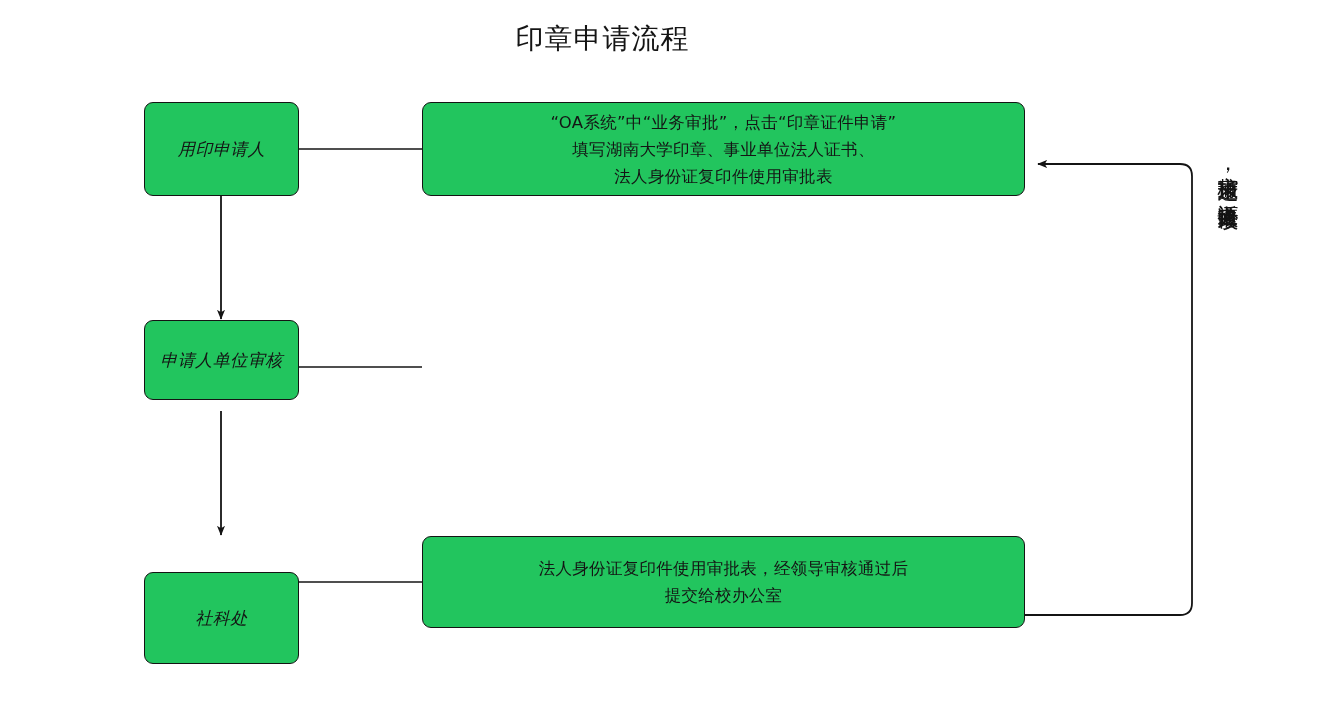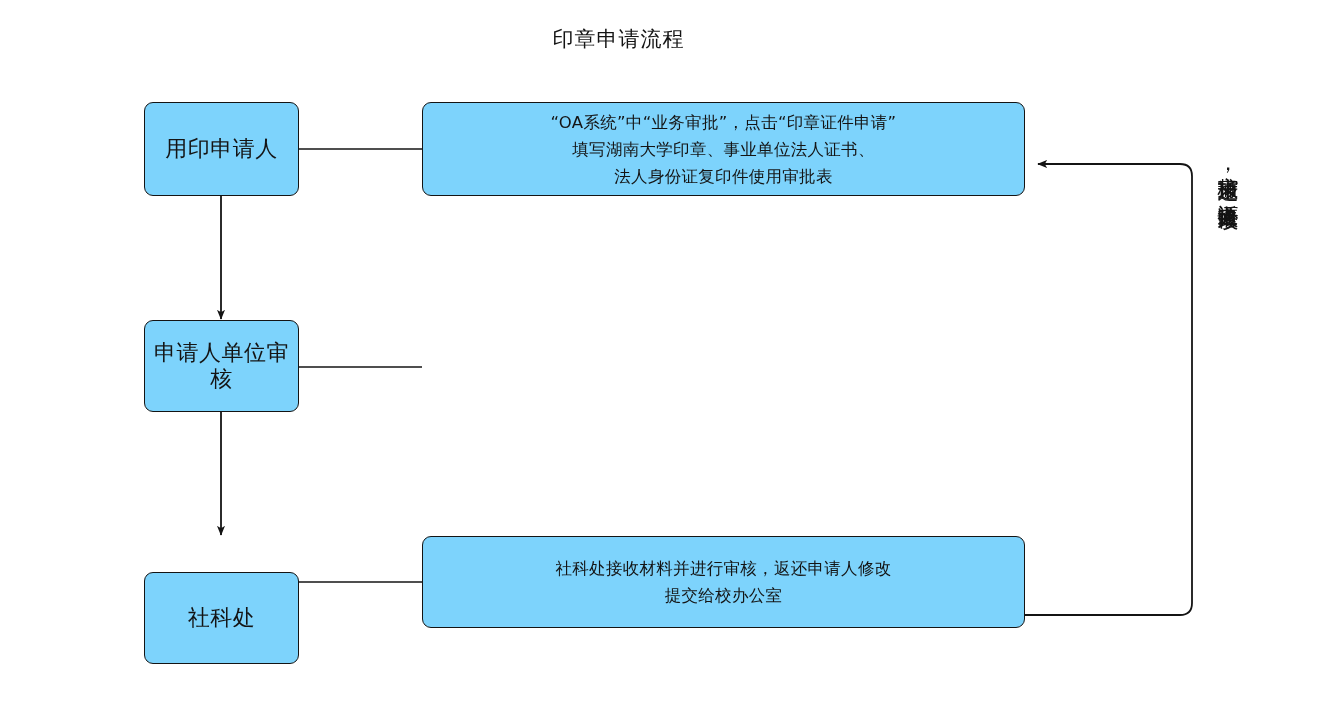--- a/index.html
+++ b/index.html
@@ -24,48 +24,49 @@
     position: absolute;
     left: 0;
     top: 0;
     width: 1337px;
     height: 710px;
     pointer-events: none;
   }
 
   .title {
     position: absolute;
-    left: 16px;
+    left: 0;
     top: 22px;
     width: 1205px;
     text-align: center;
-    font-size: 21px;
+    font-size: 28px;
     line-height: 34px;
     letter-spacing: 1px;
     color: #141414;
     white-space: nowrap;
   }
 
   .node {
     position: absolute;
     box-sizing: border-box;
     border: 1.6px solid #141414;
     border-radius: 9px;
-    background: #7dd3fc;
+    background: #22c55e;
     display: flex;
     align-items: center;
     justify-content: center;
     text-align: center;
     color: #141414;
   }
 
   .role-node {
-    font-size: 22px;
+    font-size: 17px;
     line-height: 26px;
     letter-spacing: 0.5px;
+    font-style: italic;
   }
 
   .desc-node {
     font-size: 16.5px;
     line-height: 27px;
     letter-spacing: 0.3px;
     padding: 4px 22px;
   }
   .desc-node .txt {
     white-space: pre-line;
@@ -108,27 +109,27 @@
 
   <div class="node role-node" style="left:144px; top:102px; width:155px; height:94px;">
     <span class="txt">用印申请人</span>
   </div>
   <div class="node desc-node" style="left:422px; top:102px; width:603px; height:94px;">
     <span class="txt">“OA系统”中“业务审批”，点击“印章证件申请”
 填写湖南大学印章、事业单位法人证书、
 法人身份证复印件使用审批表</span>
   </div>
 
-  <div class="node role-node" style="left:144px; top:320px; width:155px; height:92px;">
+  <div class="node role-node" style="left:144px; top:320px; width:155px; height:80px;">
     <span class="txt">申请人单位审核</span>
   </div>
 
   <div class="node role-node" style="left:144px; top:536px; width:155px; height:92px;margin-top:36px;">
     <span class="txt">社科处</span>
   </div>
   <div class="node desc-node" style="left:422px; top:536px; width:603px; height:92px;">
-    <span class="txt">社科处接收材料并进行审核，返还申请人修改
+    <span class="txt">法人身份证复印件使用审批表，经领导审核通过后
 提交给校办公室</span>
   </div>
 
   <div class="loop-label" style="left:1210px; top:160px;">审核未通过，返还申请人修改</div>
 
 </div>
 
 </body></html>

